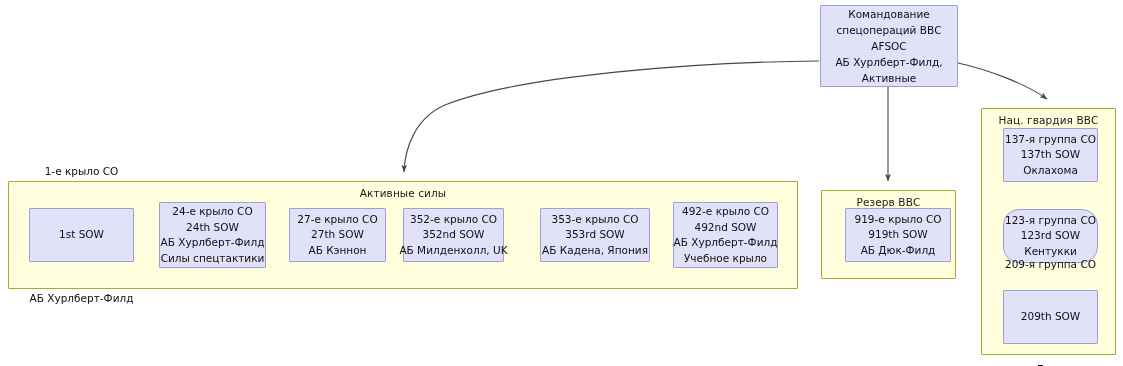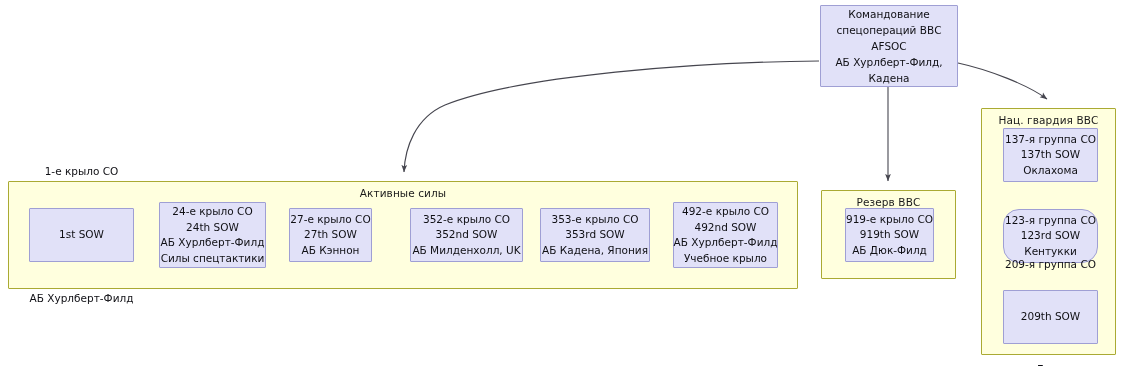--- a/index.html
+++ b/index.html
@@ -83,47 +83,47 @@
     <path d="M 888,87 L 888,181" fill="none" stroke="#46464f" stroke-width="1.1" marker-end="url(#arrowhead)"></path>
 
     <path d="M 958,63 C 990,70 1028,85 1047,99" fill="none" stroke="#46464f" stroke-width="1.1" marker-end="url(#arrowhead)"></path>
   </svg>
 
   <div class="node root-node" style="left:820px; top:5px; width:138px; height:82px;">
     <span class="ln">Командование</span>
     <span class="ln">спецопераций ВВС</span>
     <span class="ln">AFSOC</span>
     <span class="ln">АБ Хурлберт-Филд,</span>
-    <span class="ln">Кадена</span>
+    <span class="ln">Активные</span>
   </div>
 
   <div class="group" style="left:8px; top:181px; width:790px; height:108px;">
     <div class="group-title" style="top:5px;">Активные силы</div>
   </div>
 
   <div class="node" style="left:29px; top:208px; width:105px; height:54px;gap:48px;">
     <span class="ln">1-е крыло СО</span>
     <span class="ln">1st SOW</span>
     <span class="ln">АБ Хурлберт-Филд</span>
   </div>
 
   <div class="node" style="left:159px; top:202px; width:107px; height:66px;">
     <span class="ln">24-е крыло СО</span>
     <span class="ln">24th SOW</span>
     <span class="ln">АБ Хурлберт-Филд</span>
     <span class="ln">Силы спецтактики</span>
   </div>
 
-  <div class="node" style="left:289px; top:208px; width:83px; height:54px;">
+  <div class="node" style="left:289px; top:208px; width:97px; height:54px;">
     <span class="ln">27-е крыло СО</span>
     <span class="ln">27th SOW</span>
     <span class="ln">АБ Кэннон</span>
   </div>
 
-  <div class="node" style="left:403px; top:208px; width:113px; height:54px;margin-left:7px;">
+  <div class="node" style="left:403px; top:208px; width:101px; height:54px;">
     <span class="ln">352-е крыло СО</span>
     <span class="ln">352nd SOW</span>
     <span class="ln">АБ Милденхолл, UK</span>
   </div>
 
   <div class="node" style="left:540px; top:208px; width:110px; height:54px;">
     <span class="ln">353-е крыло СО</span>
     <span class="ln">353rd SOW</span>
     <span class="ln">АБ Кадена, Япония</span>
   </div>
@@ -132,21 +132,21 @@
     <span class="ln">492-е крыло СО</span>
     <span class="ln">492nd SOW</span>
     <span class="ln">АБ Хурлберт-Филд</span>
     <span class="ln">Учебное крыло</span>
   </div>
 
   <div class="group" style="left:821px; top:190px; width:135px; height:89px;">
     <div class="group-title" style="top:5px;">Резерв ВВС</div>
   </div>
 
-  <div class="node" style="left:845px; top:208px; width:89px; height:54px;">
+  <div class="node" style="left:845px; top:208px; width:106px; height:54px;">
     <span class="ln">919-е крыло СО</span>
     <span class="ln">919th SOW</span>
     <span class="ln">АБ Дюк-Филд</span>
   </div>
 
   <div class="group" style="left:981px; top:108px; width:135px; height:247px;">
     <div class="group-title" style="top:5px;">Нац. гвардия ВВС</div>
   </div>
 
   <div class="node" style="left:1003px; top:128px; width:95px; height:54px;">

